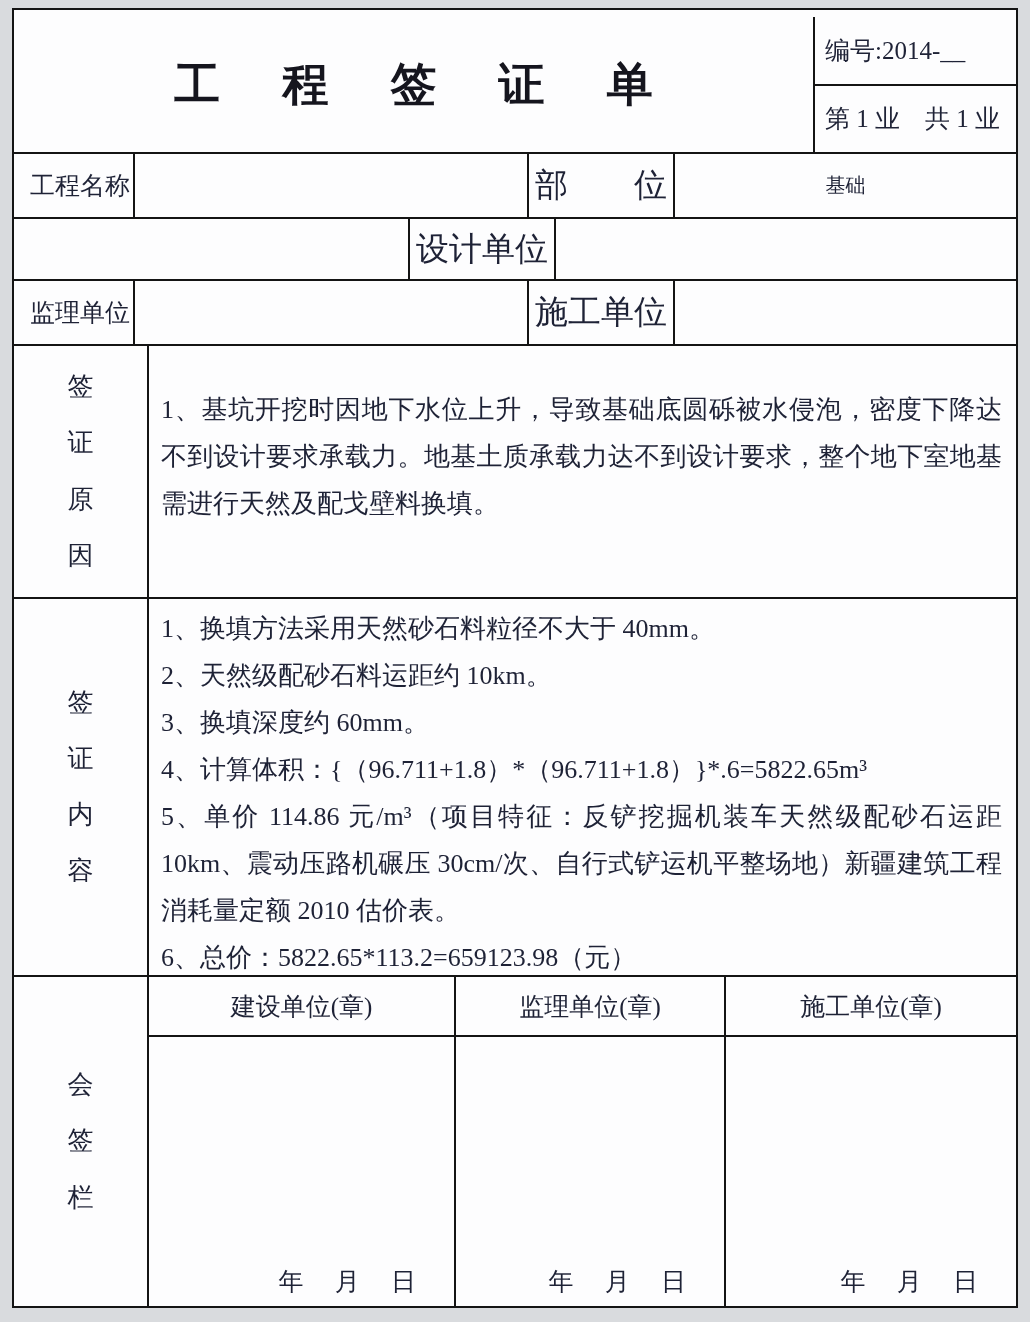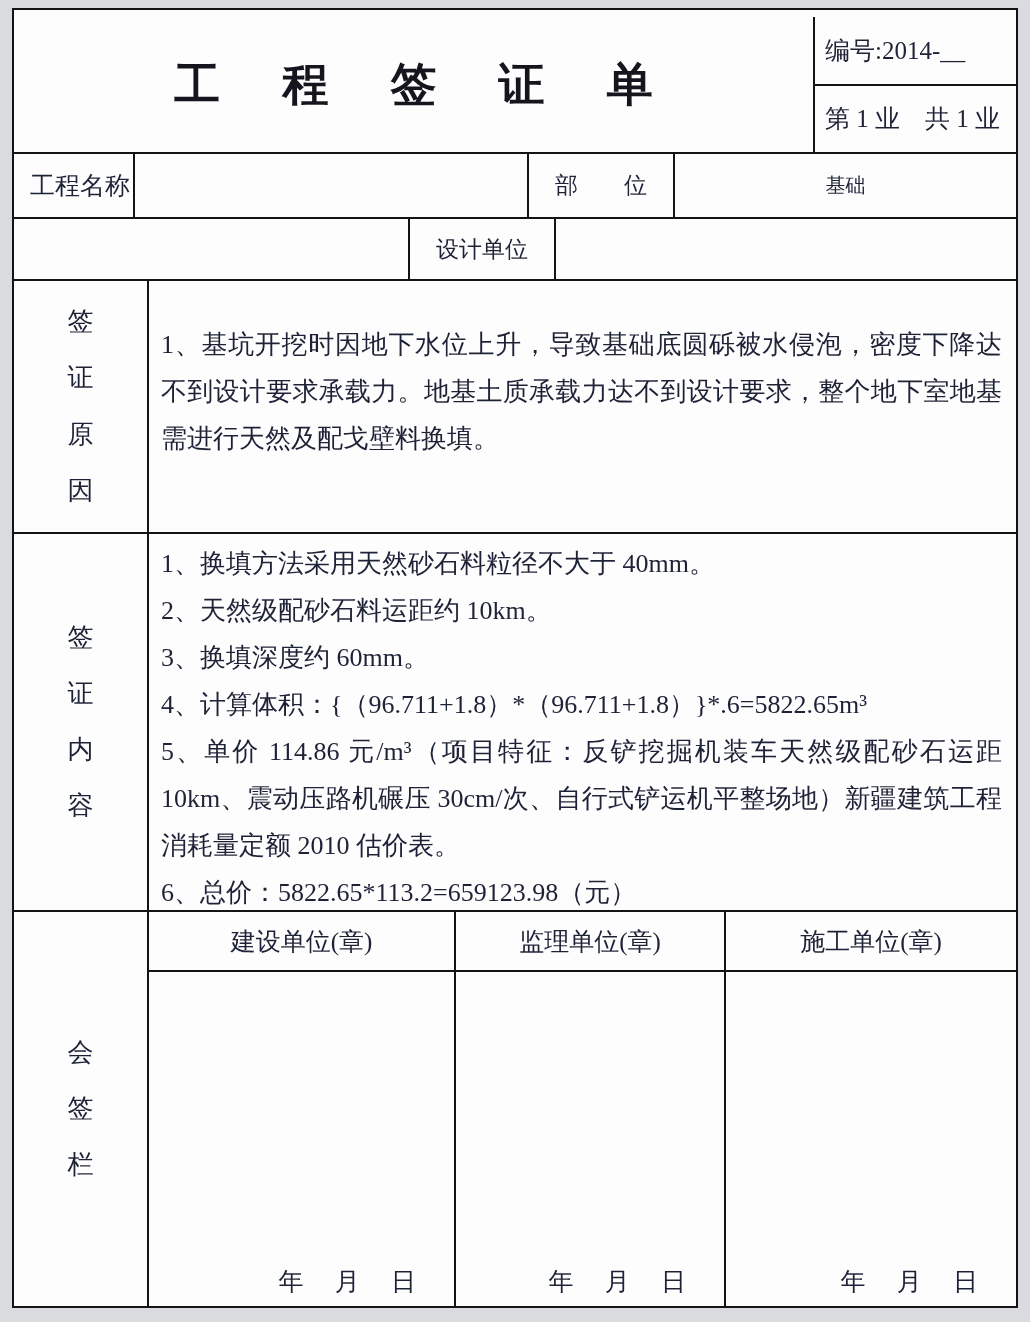--- a/index.html
+++ b/index.html
@@ -34,21 +34,21 @@
     flex:1; display:flex; align-items:center;
     padding-left:10px; font-size:25px; white-space:pre;
   }
   .head-right .hr-cell + .hr-cell { border-top:2px solid #141414; }
 
   
   .r-info { height:65px; }
   .r-info2 { height:62px; }
   .lbl-col { width:119px; display:flex; align-items:center; padding-left:16px; font-size:25px; white-space:pre; }
   .val-col { width:394px; }
-  .lbl2-col { width:146px; display:flex; align-items:center; justify-content:center; font-size:23px; white-space:pre; }
+  .lbl2-col { width:146px; display:flex; align-items:center; justify-content:center; font-size:33px; white-space:pre; }
   .val2-col { flex:1; display:flex; align-items:center; justify-content:center; font-size:20px; }
 
   
   .r-reason { height:253px; }
   .r-content { height:378px; }
   .r-sign { flex:1; }
   .vlabel-col { width:133px; display:flex; align-items:center; justify-content:center; }
   .vlabel {
     width:1.3em; font-size:26px; line-height:2.16;
     text-align:center; word-break:break-all;
@@ -91,20 +91,26 @@
     <div class="cell lbl2-col">部　　位</div>
     <div class="cell val2-col">基础</div>
   </div>
 
   <div class="row r-info2">
     <div class="cell val-col"></div>
     <div class="cell lbl2-col">设计单位</div>
     <div class="cell val2-col"></div>
   </div>
 
+  <div class="row r-info">
+    <div class="cell lbl-col">监理单位</div>
+    <div class="cell val-col"></div>
+    <div class="cell lbl2-col">施工单位</div>
+    <div class="cell val2-col"></div>
+  </div>
 
   <div class="row r-reason">
     <div class="cell vlabel-col">
       <div class="vlabel">签证原因</div>
     </div>
     <div class="cell reason-body">1、基坑开挖时因地下水位上升，导致基础底圆砾被水侵泡，密度下降达不到设计要求承载力。地基土质承载力达不到设计要求，整个地下室地基需进行天然及配戈壁料换填。</div>
   </div>
 
   <div class="row r-content">
     <div class="cell vlabel-col">

